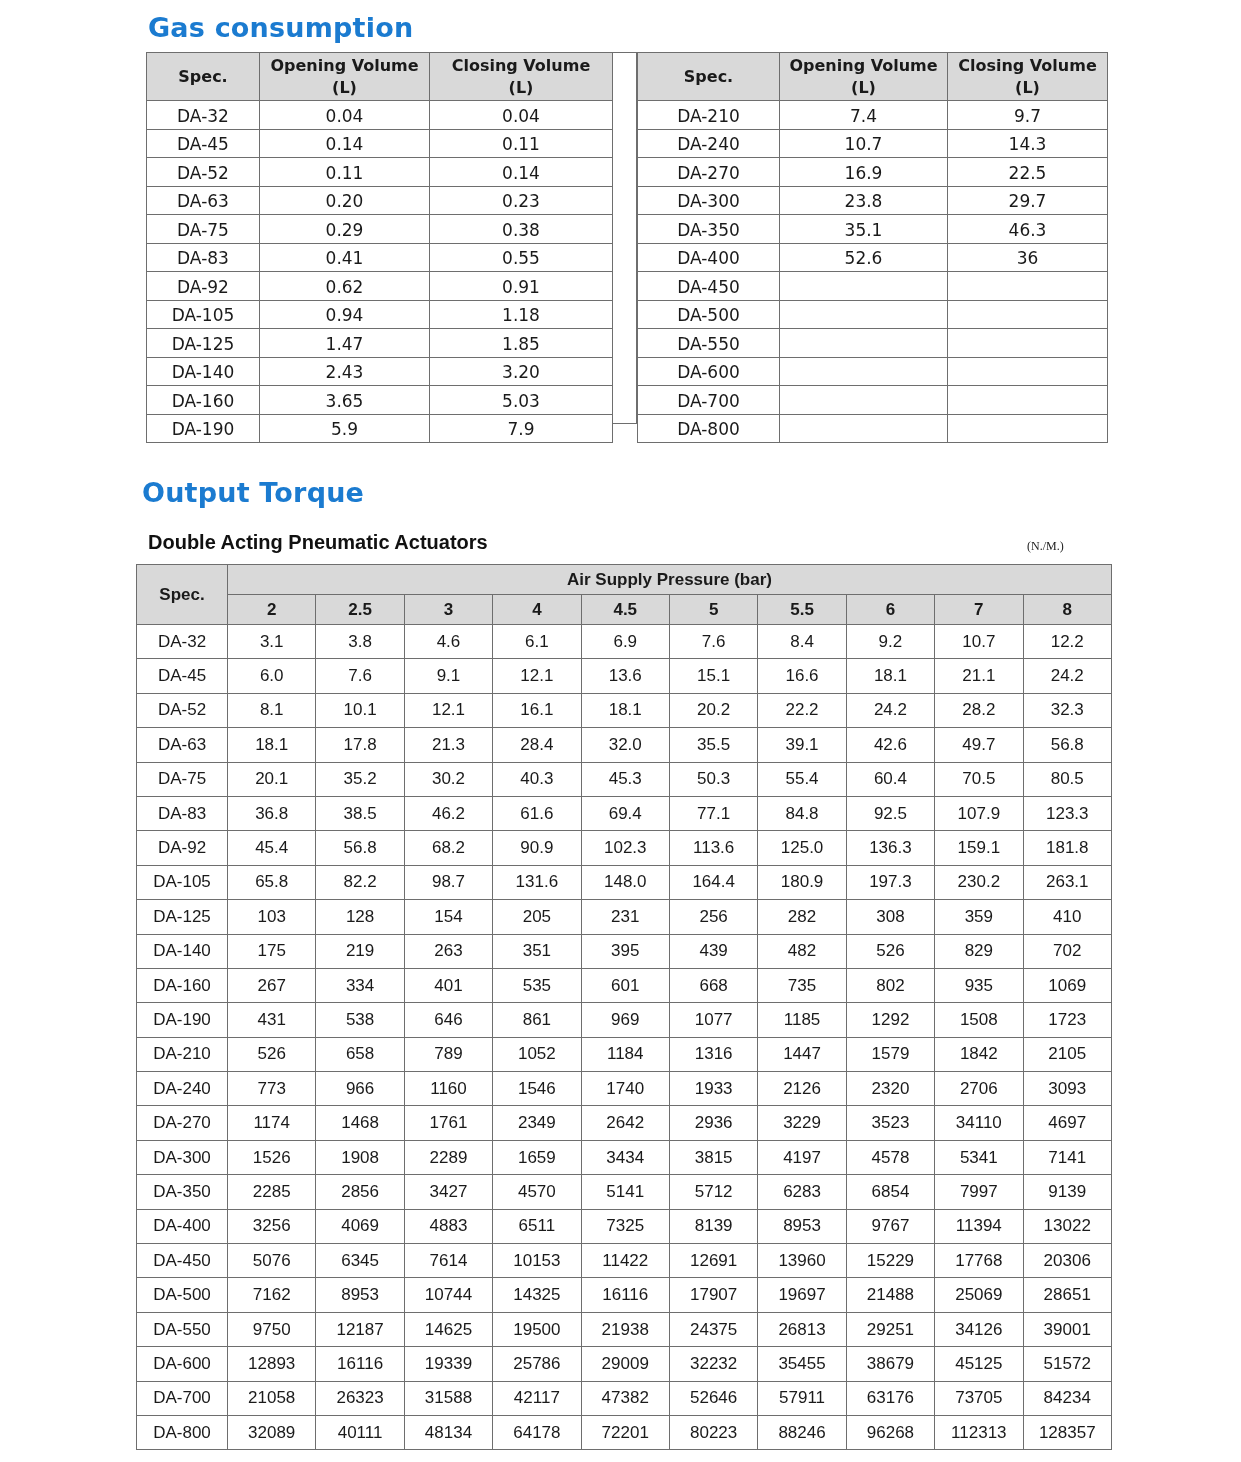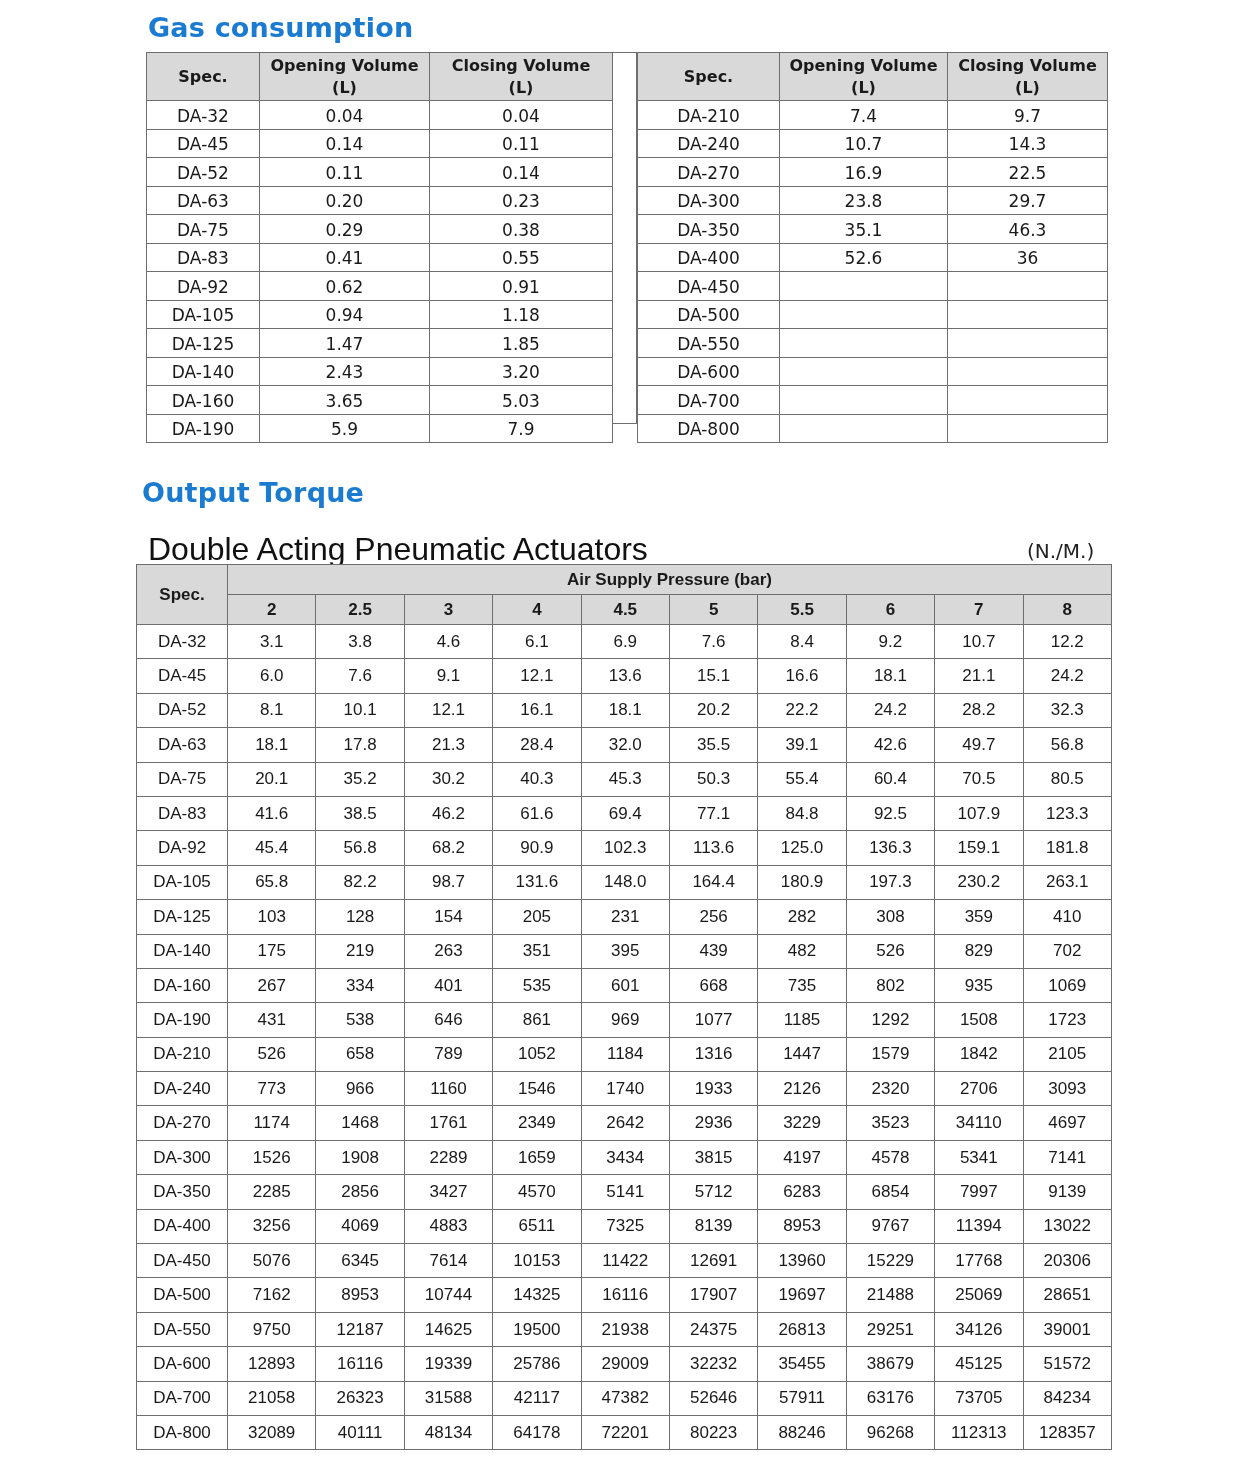--- a/index.html
+++ b/index.html
@@ -1,21 +1,21 @@
 <!DOCTYPE html>
 <html><head>
 <meta charset="utf-8">
 <style>
   html, body { margin: 0; padding: 0; background: #ffffff; }
   body { width: 1241px; height: 1462px; position: relative; font-family: "DejaVu Sans", "Liberation Sans", sans-serif; color: #1a1a1a; overflow: hidden; }
   .section-title { position: absolute; font-family: "DejaVu Sans", sans-serif; font-weight: bold; color: #1b7bd0; font-size: 27px; letter-spacing: 0.2px; margin: 0; }
   #gas-title { left: 148px; top: 3px; margin-top: 9px; }
   #torque-title { left: 142px; top: 477px; }
-  .subtitle { position: absolute; left: 148px; top: 531px; font-size: 32px; font-weight: normal; color: #111; margin: 0; font-family: "Liberation Sans", sans-serif; }
-  .units { position: absolute; left: 1027px; top: 539px; font-size: 20px; color: #222; }
+  .subtitle { position: absolute; left: 148px; top: 531px; font-size: 20px; font-weight: bold; color: #111; margin: 0; font-family: "Liberation Sans", sans-serif; }
+  .units { position: absolute; left: 1027px; top: 539px; font-size: 12px; color: #222; font-family: Liberation Serif, serif; }
 
   table { border-collapse: collapse; position: absolute; table-layout: fixed; }
   th, td { border: 1.5px solid #6e6e6e; text-align: center; padding: 0; }
   th { background: #d9d9d9; font-weight: bold; color: #1a1a1a; }
 
   
   .gas-table { top: 52px; font-size: 17px; }
   .gas-table th { height: 47px; font-size: 16px; line-height: 22px; }
   .gas-table td { height: 25.5px; line-height: 25px; padding-top: 2px; vertical-align: bottom; }
   #gas-left { left: 146px; width: 466px; }
@@ -288,21 +288,21 @@
         <td>40.3</td>
         <td>45.3</td>
         <td>50.3</td>
         <td>55.4</td>
         <td>60.4</td>
         <td>70.5</td>
         <td>80.5</td>
       </tr>
       <tr>
         <td class="spec">DA-83</td>
-        <td>41.6</td>
+        <td>36.8</td>
         <td>38.5</td>
         <td>46.2</td>
         <td>61.6</td>
         <td>69.4</td>
         <td>77.1</td>
         <td>84.8</td>
         <td>92.5</td>
         <td>107.9</td>
         <td>123.3</td>
       </tr>

